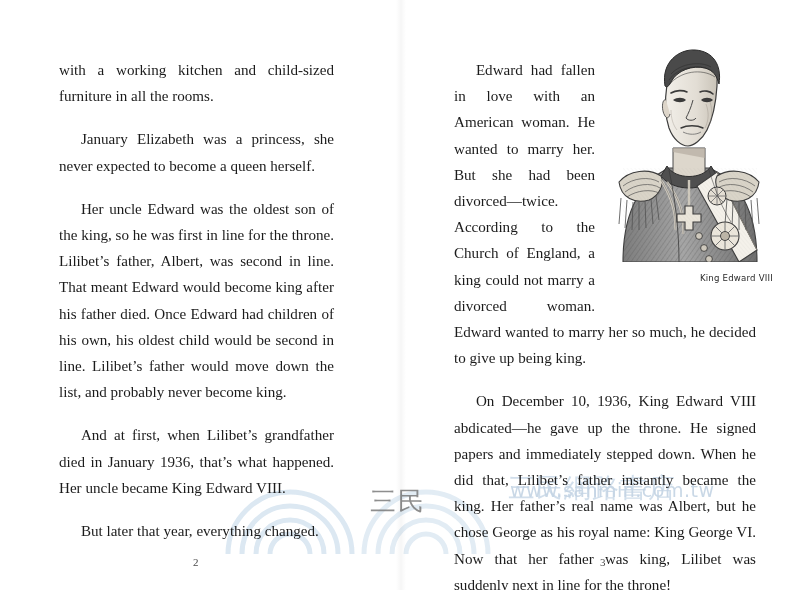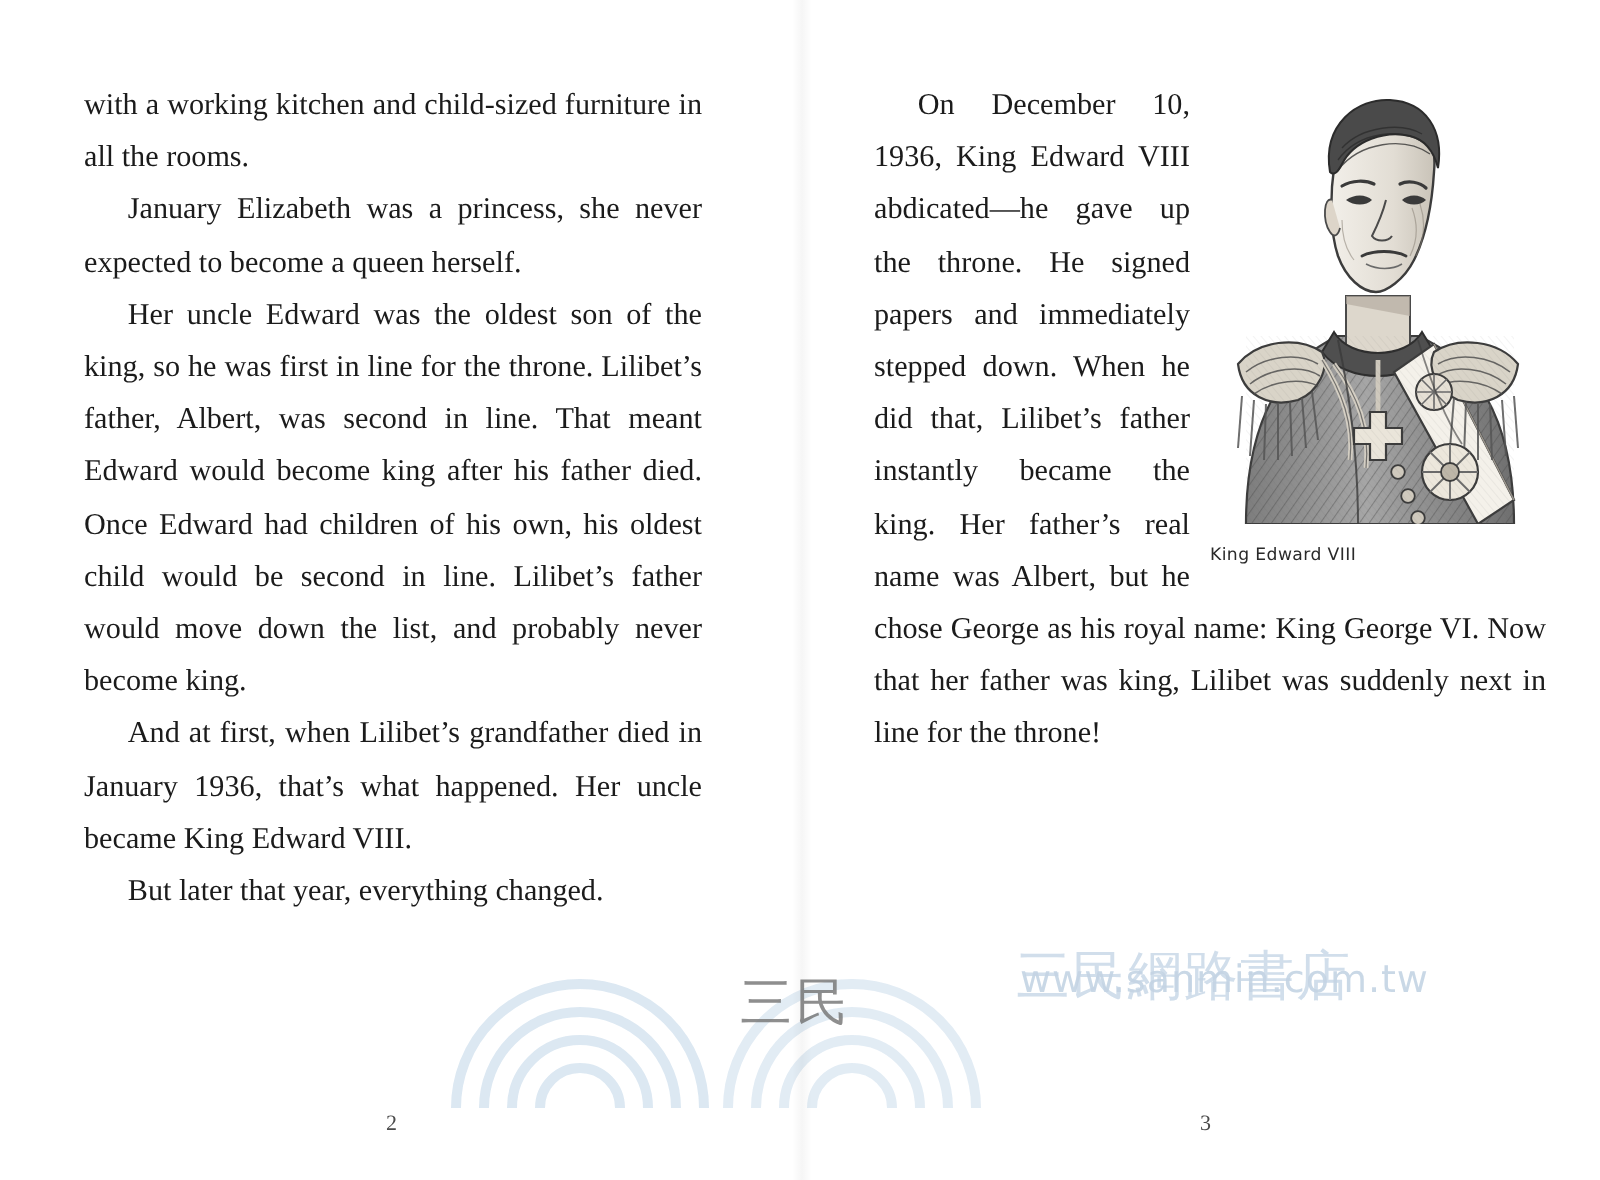--- a/index.html
+++ b/index.html
@@ -73,39 +73,39 @@
     z-index: 3;
     font-size: 15.1px;
     line-height: 26.2px;
     text-align: justify;
     text-justify: inter-word;
   }
   .column.left  { left: 42px;  width: 309px; }
   .column.right { left: 437px; width: 336px; }
 
   .column p {
-    margin: 0;
+    margin: 17px;
     text-indent: 1.45em;
   }
   .column p.noindent { text-indent: 0; }
 
   
   .figure {
     float: right;
     width: 168px;
     margin: 0 0 2px 10px;
     shape-outside: margin-box;
     position: relative;
     z-index: 4;
   }
   .figure svg { display: block; }
   .figure-caption {
     font-family: "DejaVu Sans", sans-serif;
     font-size: 8.6px;
-    text-align: left;
+    text-align: right;
     color: #2a2a2a;
     margin-top: 3px;
     letter-spacing: .2px;
   }
 
   
   .folio {
     position: absolute;
     bottom: 22px;
     font-size: 11px;
@@ -301,19 +301,20 @@
           <circle cx="104" cy="219" r="3.4"></circle>
         </g>
 
         <path d="M64 130 C70 158 74 190 74 222" stroke="#3a3a3a" stroke-width="1" fill="none" opacity="0.8"></path>
         <path d="M104 130 C110 150 118 170 126 182" stroke="#3a3a3a" stroke-width="0.9" fill="none" opacity="0.6"></path>
         <rect x="18" y="128" width="134" height="94" fill="url(#hatchFine)" opacity="0.25"></rect>
       </svg>
       <figcaption class="figure-caption">King Edward VIII</figcaption>
     </figure>
 
+    <p>Edward had fallen in love with an American woman. He wanted to marry her. But she had been divorced—twice. According to the Church of England, a king could not marry a divorced woman. Edward wanted to marry her so much, he decided to give up being king.</p>
     <p>On December 10, 1936, King Edward VIII abdicated—he gave up the throne. He signed papers and immediately stepped down. When he did that, Lilibet’s father instantly became the king. Her father’s real name was Albert, but he chose George as his royal name: King George VI. Now that her father was king, Lilibet was suddenly next in line for the throne!</p>
   </div>
 
   <div class="folio left">2</div>
   <div class="folio right">3</div>
 
 </div>
 
 </body></html>

